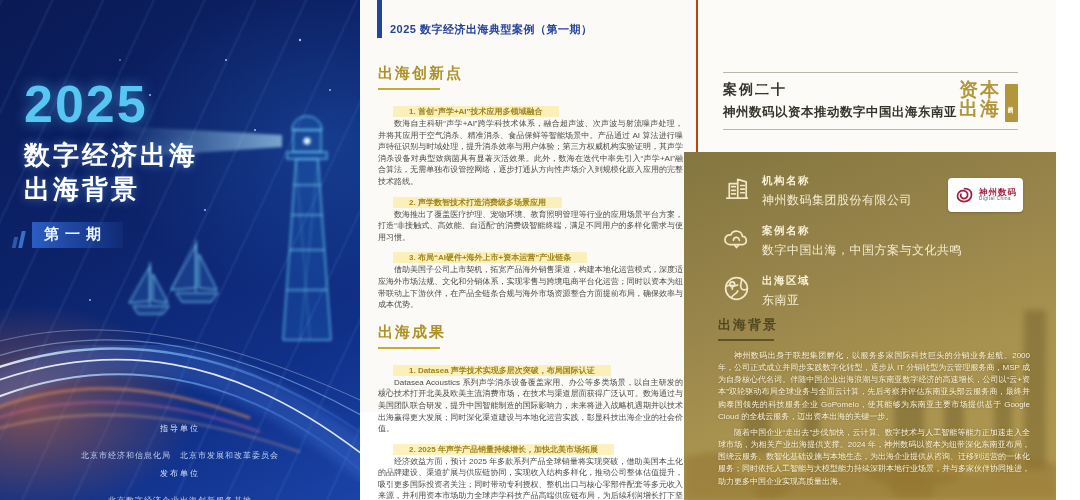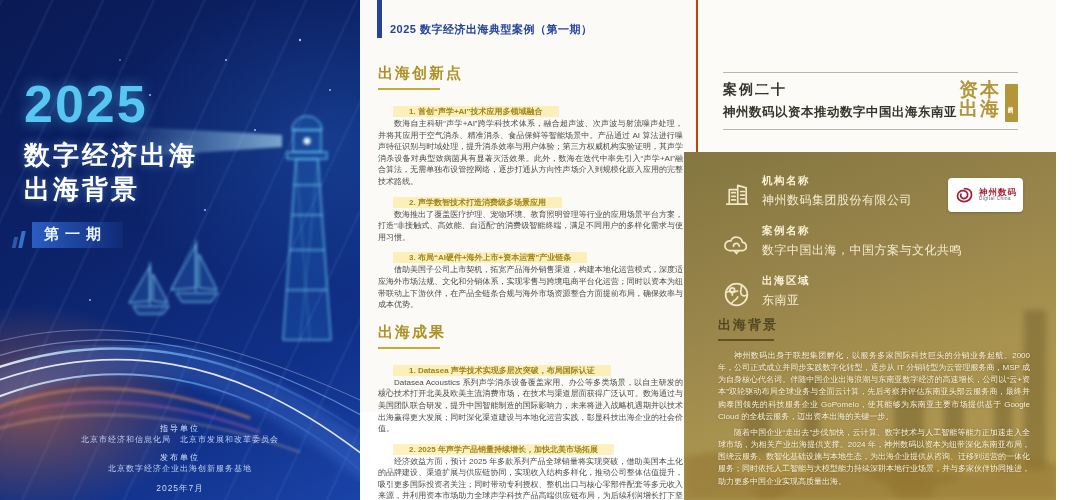--- a/index.html
+++ b/index.html
@@ -23,21 +23,21 @@
   .cover-t2 { position:absolute; left:24px; top:172px; font-size:26px; font-weight:800;
     color:#ffffff; letter-spacing:3px; text-shadow:0 0 10px rgba(130,190,255,.5); }
   .issue-row { position:absolute; left:13px; top:222px; display:flex; align-items:flex-end; }
   .issue-bar { width:4px; height:17px; background:#3f7fd8; margin-right:3px; transform:skewX(-12deg); opacity:.85; }
   .issue-bar.short { height:11px; opacity:.6; }
   .issue-box { margin-left:5px; padding:3px 16px 4px 12px; font-size:15px; letter-spacing:6px;
     color:#eaf5ff; font-weight:700;
     background:linear-gradient(90deg, rgba(44,96,200,.95), rgba(44,96,200,.12)); }
   .cover-footer { position:absolute; left:0; right:0; top:423px; text-align:center; color:#c6d6f6; }
   .cf-label { font-size:8px; font-weight:400; color:#d7e3fb; letter-spacing:2px; }
-  .cf-orgs  { font-size:8px; margin-top:0; letter-spacing:1px; color:#bfd0f2; }
+  .cf-orgs  { font-size:8px; margin-top:16px; letter-spacing:1px; color:#bfd0f2; }
   .cf-gap   { height:7px; }
   .cf-date  { font-size:8.5px; margin-top:9px; letter-spacing:1px; color:#cdd9f5; }
 
   
   .page-mid { position:absolute; left:360px; top:0; width:360px; height:412px; background:#fbfaf6; }
   .mp-bar { position:absolute; left:17px; top:0; width:5px; height:38px; background:#24439b; }
   .mp-header { position:absolute; left:30px; top:22px; font-size:11px; font-weight:800; color:#24439b; letter-spacing:.5px; }
   .mp-content { position:absolute; left:18px; top:64px; width:305px; }
   .sec-title { font-size:15px; font-weight:800; color:#ae9126; letter-spacing:2px; }
   .sec-line { width:62px; height:2px; background:#c6aa33; margin:5px 0 10px 0; }
@@ -56,21 +56,21 @@
   .badge { position:absolute; right:55px; top:80px; text-align:left; line-height:1.02; }
   .badge div { font-size:19px; font-weight:800; color:#b3953b; letter-spacing:2px; }
   .badge-tab { position:absolute; right:38px; top:84px; width:13px; height:38px; background:#b3953b;
     color:#fdf8e6; writing-mode:vertical-rl; font-size:5.5px; letter-spacing:1px;
     display:flex; align-items:center; justify-content:center; border-radius:1px; }
 
   .olive { position:absolute; left:-14px; right:0; top:152px; bottom:0; overflow:hidden;
     background:linear-gradient(160deg,#847640 0%,#97844a 35%,#a8924f 62%,#b1984f 100%); }
   .olive .photo { position:absolute; left:0; right:0; bottom:0; height:220px; filter:blur(3px); opacity:.8; }
   .info-rows { position:absolute; left:38px; top:22px; }
-  .info-row { display:flex; align-items:flex-end; margin-bottom:15px; }
+  .info-row { display:flex; align-items:flex-start; margin-bottom:15px; }
   .info-icon { width:29px; height:29px; margin-right:11px; flex:0 0 29px; }
   .info-icon svg { width:29px; height:29px; stroke:#f2e7c6; fill:none; stroke-width:1.4; stroke-linecap:round; stroke-linejoin:round; }
   .info-label { font-size:10.5px; font-weight:800; color:#faf2d7; letter-spacing:1.5px; }
   .info-value { font-size:12px; color:#f5ecd1; margin-top:4px; letter-spacing:.5px; }
   .logo-card { position:absolute; right:33px; top:26px; width:75px; height:34px; background:#ffffff;
     border-radius:4px; display:flex; align-items:center; padding:0 6px; box-shadow:0 1px 2px rgba(60,50,10,.3); }
   .logo-swirl { width:21px; height:21px; flex:0 0 21px; margin-right:4px; }
   .logo-texts { display:flex; flex-direction:column; line-height:1.1; }
   .logo-cn { font-size:8.5px; font-weight:800; color:#a31f3c; letter-spacing:1px; }
   .logo-en { font-size:4.5px; color:#5a5a5a; letter-spacing:.5px; }

